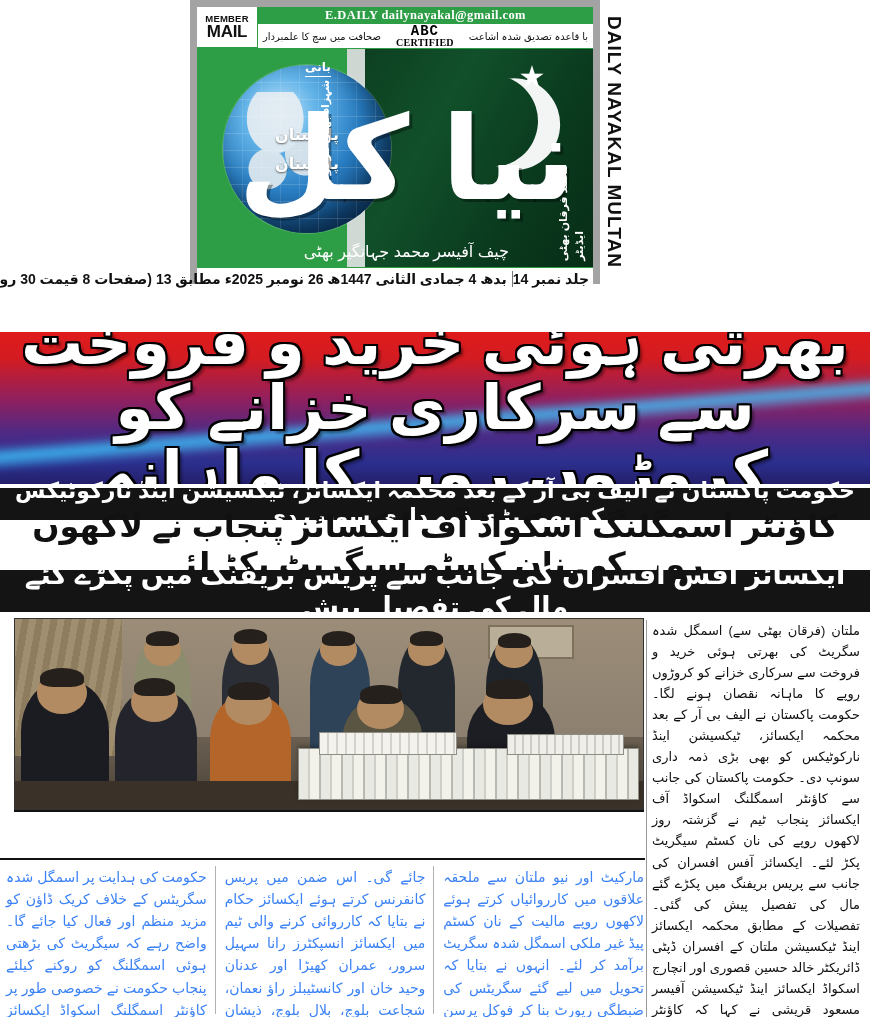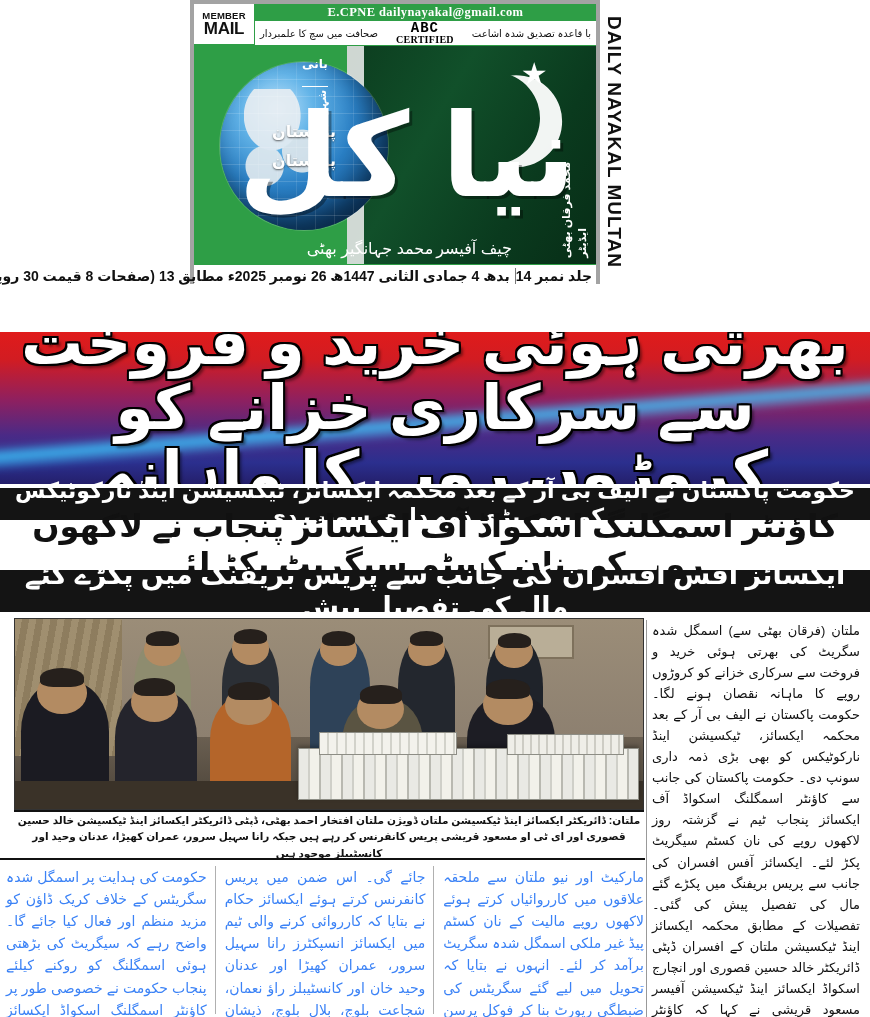--- a/index.html
+++ b/index.html
@@ -7,21 +7,21 @@
   body{
     width:870px;height:1017px;overflow:hidden;position:relative;
     font-family:"Liberation Sans","DejaVu Sans",sans-serif;
     color:#000;
   }
   .page{width:870px;height:1017px;position:relative;background:#fff;}
 
   
   .masthead{
     position:absolute;left:190px;top:0;width:410px;height:284px;
-    border:4px solid #a3a3a3;box-sizing:border-box;background:#7dd3fc;
+    border:7px solid #a3a3a3;box-sizing:border-box;background:#7dd3fc;
   }
   .mh-topbar{
     position:relative;height:42px;border-bottom:2px solid #2E9E46;
     display:flex;box-sizing:border-box;
   }
   .mh-cpne{
     width:60px;flex:0 0 60px;border-right:1px solid #2E9E46;
     display:flex;flex-direction:column;align-items:center;justify-content:center;
     line-height:1;background:#fff;
   }
@@ -89,21 +89,21 @@
   }
   .masthead-title{
     position:absolute;right:16px;top:10px;left:40px;height:200px;
     display:flex;align-items:center;justify-content:center;
     color:#fff;font-size:116px;font-weight:bold;direction:rtl;line-height:1;
     text-shadow:3px 3px 0 rgba(0,0,0,.35);z-index:4;white-space:nowrap;
   }
   .mh-founder{
     position:absolute;left:108px;top:8px;text-align:center;color:#fff;direction:rtl;z-index:5;
   }
-  .mh-founder .lbl{font-size:12px;font-weight:bold;border-bottom:1px solid #fff;display:inline-block;padding-bottom:15px;}
+  .mh-founder .lbl{font-size:12px;font-weight:bold;border-bottom:1px solid #fff;display:inline-block;padding-bottom:2px;}
   .mh-founder .nm{font-size:11px;font-weight:bold;margin-top:3px;writing-mode:vertical-rl;transform:rotate(180deg);}
   .mh-editor{
     position:absolute;right:8px;bottom:6px;color:#fff;direction:rtl;text-align:center;z-index:5;
     display:flex;align-items:flex-end;gap:3px;
   }
   .mh-editor .lbl{font-size:11px;font-weight:bold;writing-mode:vertical-rl;transform:rotate(180deg);}
   .mh-editor .nm{font-size:11px;font-weight:bold;writing-mode:vertical-rl;transform:rotate(180deg);}
   .mh-editor2{
     position:absolute;right:84px;bottom:6px;color:#fff;direction:rtl;z-index:5;
     display:flex;align-items:flex-end;gap:3px;
@@ -213,21 +213,21 @@
 <div class="page">
 
   <div class="masthead">
 
     <div class="mh-topbar">
       <div class="mh-cpne">
         <div class="m1">MEMBER</div>
         <div class="m2">MAIL</div>
       </div>
       <div class="mh-topright">
-        <div class="mh-email">E.CPNE dailynayakal@gmail.com</div>
+        <div class="mh-email">E.DAILY dailynayakal@gmail.com</div>
         <div class="mh-slogans">
           <div class="ur">با قاعدہ تصدیق شدہ اشاعت</div>
           <div class="mh-abc">
             <div class="a1">ABC</div>
             <div class="a2">CERTIFIED</div>
           </div>
           <div class="ur">صحافت میں سچ کا علمبردار</div>
         </div>
       </div>
     </div>
@@ -310,21 +310,20 @@
       <div class="head" style="left:54.5%;top:37%;width:7.5%;height:21%;"></div>
       <div class="person" style="left:72%;top:40%;width:14%;height:56%;background:#1d1d24;"></div>
       <div class="head" style="left:74.5%;top:34%;width:8%;height:22%;"></div>
 
       <div class="desk"></div>
       <div class="cartons"></div>
     </div>
   </div>
 
   <div class="cap-rule"></div>
-  <div class="caption">ملتان: ڈائریکٹر ایکسائز اینڈ ٹیکسیشن ملتان ڈویژن ملتان افتخار احمد بھٹی، ڈپٹی ڈائریکٹر ایکسائز اینڈ ٹیکسیشن خالد حسین قصوری اور ای ٹی او مسعود قریشی پریس کانفرنس کر رہے ہیں جبکہ رانا سہیل سرور، عمران کھیڑا، عدنان وحید اور کانسٹیبلز موجود ہیں</div>
 
   <div class="vrule"></div>
   <div class="col-right">ملتان (فرقان بھٹی سے) اسمگل شدہ سگریٹ کی بھرتی ہوئی خرید و فروخت سے سرکاری خزانے کو کروڑوں روپے کا ماہانہ نقصان ہونے لگا۔ حکومت پاکستان نے الیف بی آر کے بعد محکمہ ایکسائز، ٹیکسیشن اینڈ نارکوٹیکس کو بھی بڑی ذمہ داری سونپ دی۔ حکومت پاکستان کی جانب سے کاؤنٹر اسمگلنگ اسکواڈ آف ایکسائز پنجاب ٹیم نے گزشتہ روز لاکھوں روپے کی نان کسٹم سیگریٹ پکڑ لئے۔ ایکسائز آفس افسران کی جانب سے پریس بریفنگ میں پکڑے گئے مال کی تفصیل پیش کی گئی۔ تفصیلات کے مطابق محکمہ ایکسائز اینڈ ٹیکسیشن ملتان کے افسران ڈپٹی ڈائریکٹر خالد حسین قصوری اور انچارج اسکواڈ ایکسائز اینڈ ٹیکسیشن آفیسر مسعود قریشی نے کہا کہ کاؤنٹر اسمگلنگ اسکواڈ آف ایکسائز پنجاب نے گزشتہ روز چوک کھارانوالہ، شاہ رکن عالم کالونی، گلشن</div>
 
   <div class="bot-rule"></div>
   <div class="bot-cols">
     <div class="bcol">مارکیٹ اور نیو ملتان سے ملحقہ علاقوں میں کارروائیاں کرتے ہوئے لاکھوں روپے مالیت کے نان کسٹم پیڈ غیر ملکی اسمگل شدہ سگریٹ برآمد کر لئے۔ انہوں نے بتایا کہ تحویل میں لیے گئے سگریٹس کی ضبطگی رپورٹ بنا کر فوکل پرسن الیف بی آر ولید بن سعید کو آئندہ 24 گھنٹوں میں پیش کی</div>
     <div class="bcol">جائے گی۔ اس ضمن میں پریس کانفرنس کرتے ہوئے ایکسائز حکام نے بتایا کہ کارروائی کرنے والی ٹیم میں ایکسائز انسپکٹرز رانا سہیل سرور، عمران کھیڑا اور عدنان وحید خان اور کانسٹیبلز راؤ نعمان، شجاعت بلوچ، بلال بلوچ، ذیشان ڈوگر اور عمران شامل ہیں۔ انہوں نے بتایا کہ مستقبل میں پنجاب</div>
     <div class="bcol">حکومت کی ہدایت پر اسمگل شدہ سگریٹس کے خلاف کریک ڈاؤن کو مزید منظم اور فعال کیا جائے گا۔ واضح رہے کہ سیگریٹ کی بڑھتی ہوئی اسمگلنگ کو روکنے کیلئے پنجاب حکومت نے خصوصی طور پر کاؤنٹر اسمگلنگ اسکواڈ ایکسائز پنجاب تشکیل دیا گیا ہے۔</div>
   </div>

